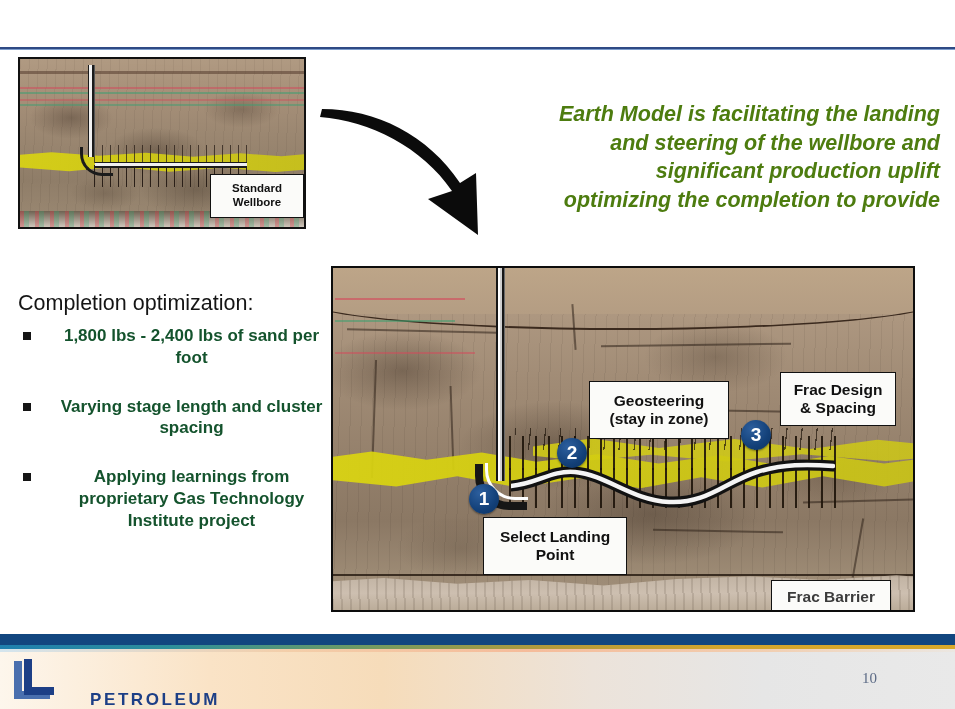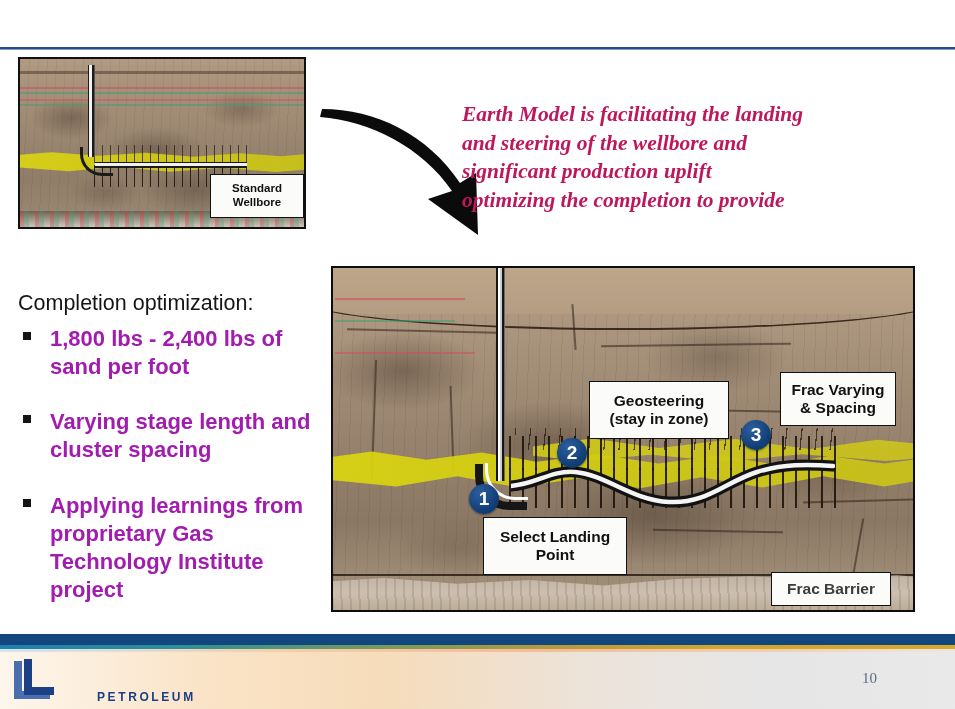--- a/index.html
+++ b/index.html
@@ -93,37 +93,37 @@
   .mini-label{
     left:190px;top:115px;width:92px;height:42px;font-size:11.5px;
   }
 
   
   .arrow{position:absolute;left:300px;top:95px;width:200px;height:150px;}
 
   
   .redtext{
     position:absolute;left:462px;top:100px;width:478px;
-    text-align:left;
-    font-family:Liberation Serif, serif;
+    text-align:right;
+    font-family:Liberation Sans, sans-serif;
     font-style:italic;font-weight:bold;
     font-size:21.5px;line-height:1.33;
-    color:#be185d;
+    color:#4d7c0f;
   }
   .redtext div{white-space:nowrap;}
 
   
   .bul-head{
     position:absolute;left:18px;top:291px;
     font-size:21.5px;font-weight:normal;color:#151515;
   }
   .bullets{position:absolute;left:18px;top:325px;width:315px;}
   .bul{
     position:relative;padding-left:32px;margin-bottom:27px;
-    font-size:22px;font-weight:bold;color:#a21caf;line-height:1.28;
+    font-size:17px;font-weight:bold;color:#14532d;line-height:1.28;text-align:center;
   }
   .bul .sq{
     position:absolute;left:5px;top:7px;width:8px;height:8px;background:#151515;
   }
 
   
   .main-img{
     position:absolute;left:331px;top:266px;width:580px;height:342px;
     border:2px solid #0d0d0d;overflow:hidden;background:#9a8876;
   }
@@ -209,41 +209,41 @@
     background:radial-gradient(circle at 36% 30%, #2d5f9e, #123f77 62%, #0d3361 100%);
     color:#fff;font-weight:bold;font-size:19px;
     display:flex;align-items:center;justify-content:center;
     z-index:6;box-shadow:0 1px 2px rgba(0,0,0,.45);
   }
 
   .cb{z-index:7;}
   .cb-geo{left:256px;top:113px;width:138px;height:56px;font-size:15.5px;}
   .cb-frac{left:447px;top:104px;width:114px;height:52px;font-size:15.5px;}
   .cb-land{left:150px;top:249px;width:142px;height:56px;font-size:15.5px;}
-  .cb-bar{left:438px;top:304px;width:118px;height:32px;font-size:15.5px;color:#3b3b3b;}
+  .cb-bar{left:438px;top:312px;width:118px;height:32px;font-size:15.5px;color:#3b3b3b;}
 
   
   .foot-navy{position:absolute;left:0;top:634px;width:955px;height:11px;background:#12467f;}
   .foot-accent{position:absolute;left:0;top:645px;width:955px;height:4px;
     background:linear-gradient(90deg,#1f7fae 0%,#2d8f9a 18%,#6f9a62 38%,#b59a3a 58%,#d4a52c 76%,#d8a82a 100%);}
   .foot-accent2{position:absolute;left:0;top:649px;width:955px;height:3px;
     background:linear-gradient(90deg,#cfe2ec 0%,#f2c9a0 30%,#f4b48f 55%,#f0c9a8 80%,#e9e4de 100%);opacity:.9;}
   .foot-body{position:absolute;left:0;top:652px;width:955px;height:57px;
     background:linear-gradient(90deg,#fdf6ec 0%,#fae3c6 22%,#f6dcba 40%,#ece3da 62%,#e6e6e6 80%,#e9e9e9 100%);}
 
   .logo{position:absolute;left:10px;top:657px;width:185px;height:48px;}
   .logo-word{
     position:absolute;left:46px;top:-3px;
     font-family:"Liberation Sans", sans-serif;
     font-weight:bold;font-style:normal;
     font-size:35px;letter-spacing:-0.5px;color:#1d3f86;
   }
   .logo-sub{
-    position:absolute;left:87px;top:33px;
-    font-size:12px;font-weight:bold;letter-spacing:2.6px;color:#1d3f86;
+    position:absolute;left:80px;top:33px;
+    font-size:17px;font-weight:bold;letter-spacing:2.6px;color:#1d3f86;
   }
   .pagenum{
     position:absolute;left:862px;top:670px;
     font-size:15px;color:#5c6b86;font-family:"Liberation Serif", serif;
   }
 </style>
 </head>
 <body>
 
 <div id="slide">
@@ -351,21 +351,21 @@
 
     <div class="label-box cb cb-geo">
       <span>
         <span>Geosteering</span><br>
         <span>(stay in zone)</span>
       </span>
     </div>
 
     <div class="label-box cb cb-frac">
       <span>
-        <span>Frac Varying</span><br>
+        <span>Frac Design</span><br>
         <span>&amp; Spacing</span>
       </span>
     </div>
 
     <div class="label-box cb cb-land">
       <span>
         <span>Select Landing</span><br>
         <span>Point</span>
       </span>
     </div>

